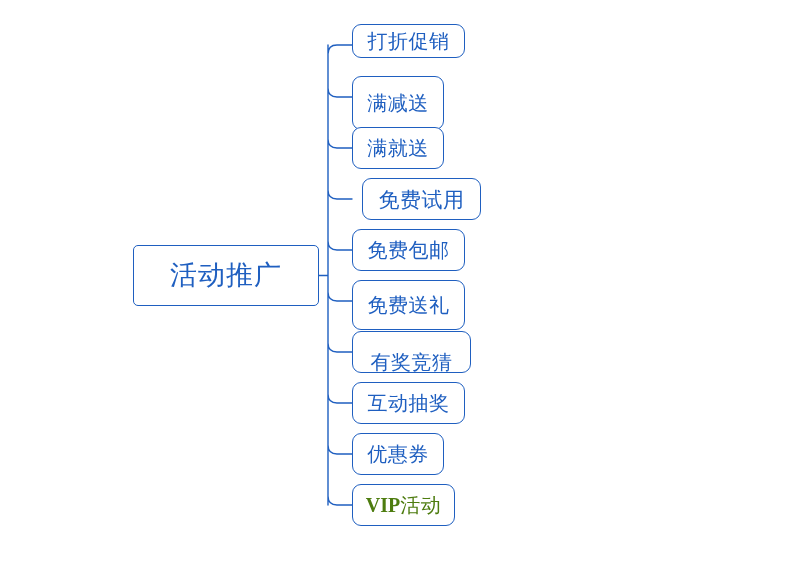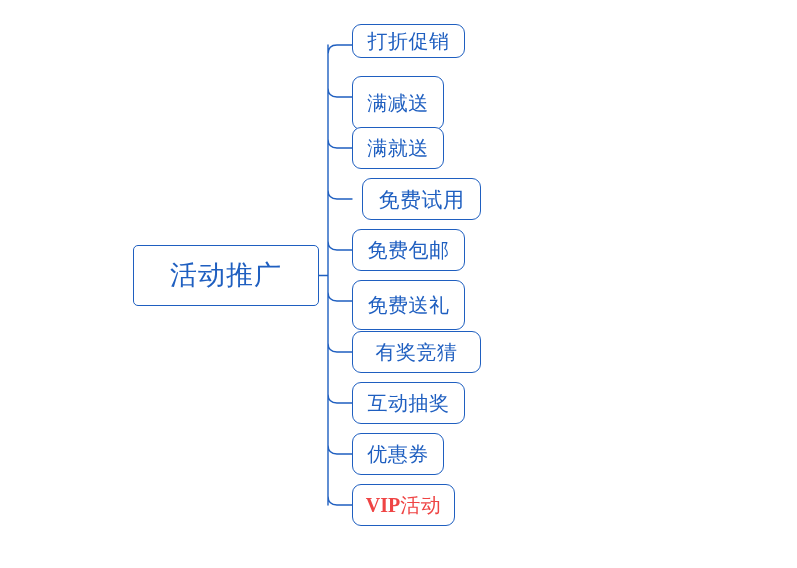--- a/index.html
+++ b/index.html
@@ -82,25 +82,25 @@
     </div>
     <div class="node node-child size-lg" style="left: 352px; top: 178px; width: 119px; height: 42px; border-color: rgb(31, 95, 192); color: rgb(31, 95, 192); margin-left: 10px;">
       <span>免费试用</span>
     </div>
     <div class="node node-child" style="left: 352px; top: 229px; width: 113px; height: 42px; border-color: rgb(31, 95, 192); color: rgb(31, 95, 192);">
       <span>免费包邮</span>
     </div>
     <div class="node node-child" style="left: 352px; top: 280px; width: 113px; height: 50px; border-color: rgb(31, 95, 192); color: rgb(31, 95, 192);">
       <span>免费送礼</span>
     </div>
-    <div class="node node-child" style="left: 352px; top: 331px; width: 129px; height: 42px; border-color: rgb(31, 95, 192); color: rgb(31, 95, 192);">
+    <div class="node node-child" style="left: 352px; top: 331px; width: 119px; height: 42px; border-color: rgb(31, 95, 192); color: rgb(31, 95, 192); align-items: flex-end;">
       <span>有奖竞猜</span>
     </div>
     <div class="node node-child" style="left: 352px; top: 382px; width: 113px; height: 42px; border-color: rgb(31, 95, 192); color: rgb(31, 95, 192);">
       <span>互动抽奖</span>
     </div>
     <div class="node node-child" style="left: 352px; top: 433px; width: 92px; height: 42px; border-color: rgb(31, 95, 192); color: rgb(31, 95, 192);">
       <span>优惠券</span>
     </div>
-    <div class="node node-child" style="left: 352px; top: 484px; width: 103px; height: 42px; border-color: rgb(31, 95, 192); color: #ef4444; text-align: center;">
+    <div class="node node-child" style="left: 352px; top: 484px; width: 103px; height: 42px; border-color: rgb(31, 95, 192); color: #4d7c0f; text-align: center;">
       <span><span class="serif-part">VIP</span><span>活动</span></span>
     </div>
   </div>
 
 </body></html>

